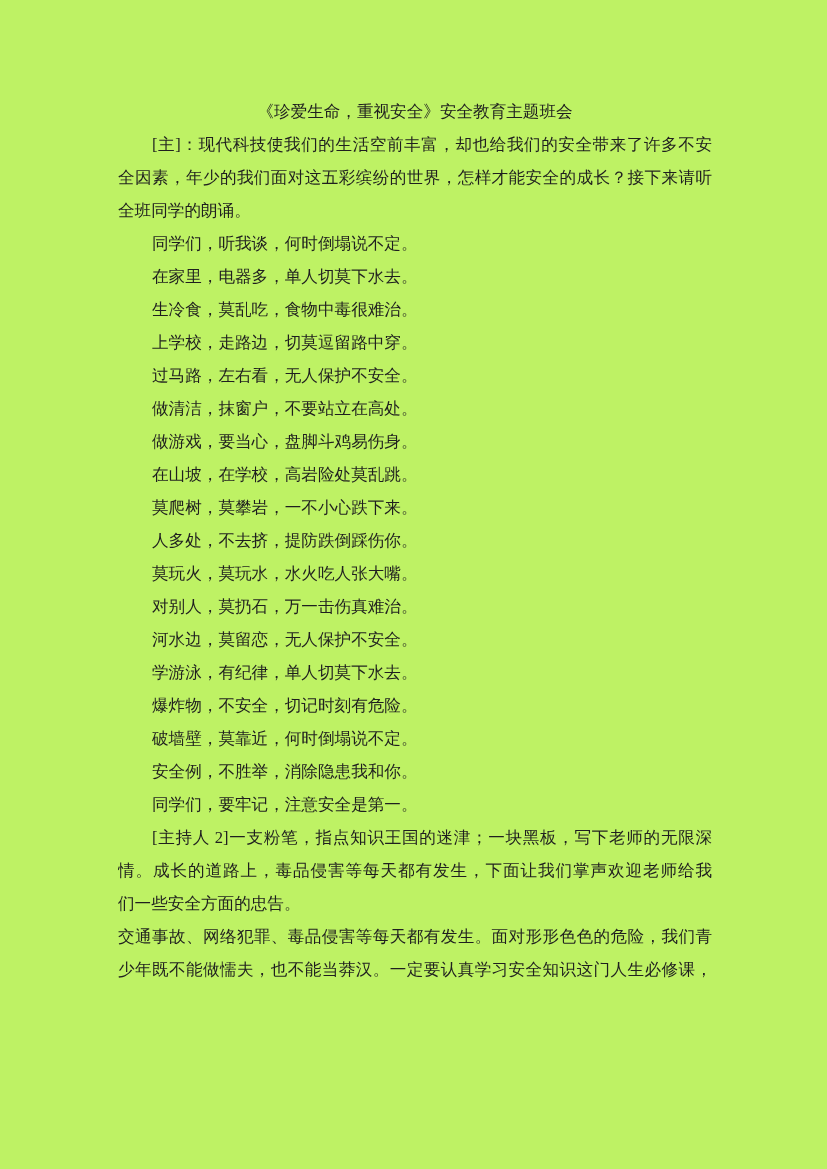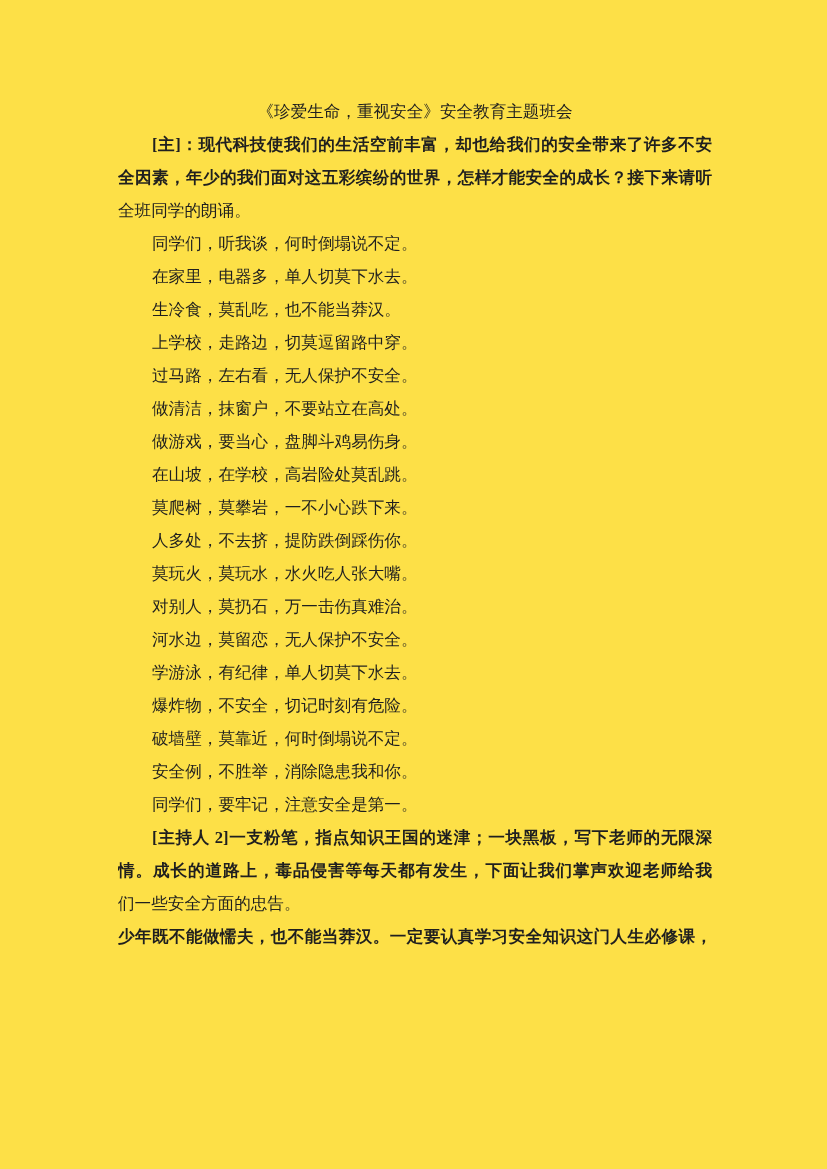--- a/index.html
+++ b/index.html
@@ -5,41 +5,40 @@
   * { box-sizing: border-box; }
   html, body {
     margin: 0;
     padding: 0;
     background: #ffffff;
   }
   .page {
     position: relative;
     width: 827px;
     height: 1169px;
-    background: #fde047;
+    background: #bef264;
     font-family: "Liberation Serif", serif;
     color: #1f1f1f;
     overflow: hidden;
   }
   .doc {
     position: absolute;
     left: 118px;
     top: 95px;
     width: 594px;
   }
   .line {
     font-size: 16.6px;
     line-height: 33px;
     text-align: justify;
     overflow: hidden;
     height: 33px;
   }
   .line.fill {
     text-align-last: justify;
-    font-weight: bold;
   }
   .line.first {
     text-indent: 34px;
   }
   .line.title-center {
     text-align: center;
     text-align-last: center;
     text-indent: 0;
   }
 </style>
@@ -48,35 +47,36 @@
 
 <div class="page">
   <div class="doc">
     <div class="line title-center">《珍爱生命，重视安全》安全教育主题班会</div>
     <div id="paragraphs">
         <div class="line first fill">[主]：现代科技使我们的生活空前丰富，却也给我们的安全带来了许多不安</div>
         <div class="line fill">全因素，年少的我们面对这五彩缤纷的世界，怎样才能安全的成长？接下来请听</div>
         <div class="line">全班同学的朗诵。</div>
         <div class="line first">同学们，听我谈，何时倒塌说不定。</div>
         <div class="line first">在家里，电器多，单人切莫下水去。</div>
-        <div class="line first">生冷食，莫乱吃，也不能当莽汉。</div>
+        <div class="line first">生冷食，莫乱吃，食物中毒很难治。</div>
         <div class="line first">上学校，走路边，切莫逗留路中穿。</div>
         <div class="line first">过马路，左右看，无人保护不安全。</div>
         <div class="line first">做清洁，抹窗户，不要站立在高处。</div>
         <div class="line first">做游戏，要当心，盘脚斗鸡易伤身。</div>
         <div class="line first">在山坡，在学校，高岩险处莫乱跳。</div>
         <div class="line first">莫爬树，莫攀岩，一不小心跌下来。</div>
         <div class="line first">人多处，不去挤，提防跌倒踩伤你。</div>
         <div class="line first">莫玩火，莫玩水，水火吃人张大嘴。</div>
         <div class="line first">对别人，莫扔石，万一击伤真难治。</div>
         <div class="line first">河水边，莫留恋，无人保护不安全。</div>
         <div class="line first">学游泳，有纪律，单人切莫下水去。</div>
         <div class="line first">爆炸物，不安全，切记时刻有危险。</div>
         <div class="line first">破墙壁，莫靠近，何时倒塌说不定。</div>
         <div class="line first">安全例，不胜举，消除隐患我和你。</div>
         <div class="line first">同学们，要牢记，注意安全是第一。</div>
         <div class="line first fill">[主持人 2]一支粉笔，指点知识王国的迷津；一块黑板，写下老师的无限深</div>
         <div class="line fill">情。成长的道路上，毒品侵害等每天都有发生，下面让我们掌声欢迎老师给我</div>
         <div class="line">们一些安全方面的忠告。</div>
+        <div class="line fill">交通事故、网络犯罪、毒品侵害等每天都有发生。面对形形色色的危险，我们青</div>
         <div class="line fill">少年既不能做懦夫，也不能当莽汉。一定要认真学习安全知识这门人生必修课，</div>
       </div>
   </div>
 </div>
 
 </body></html>

